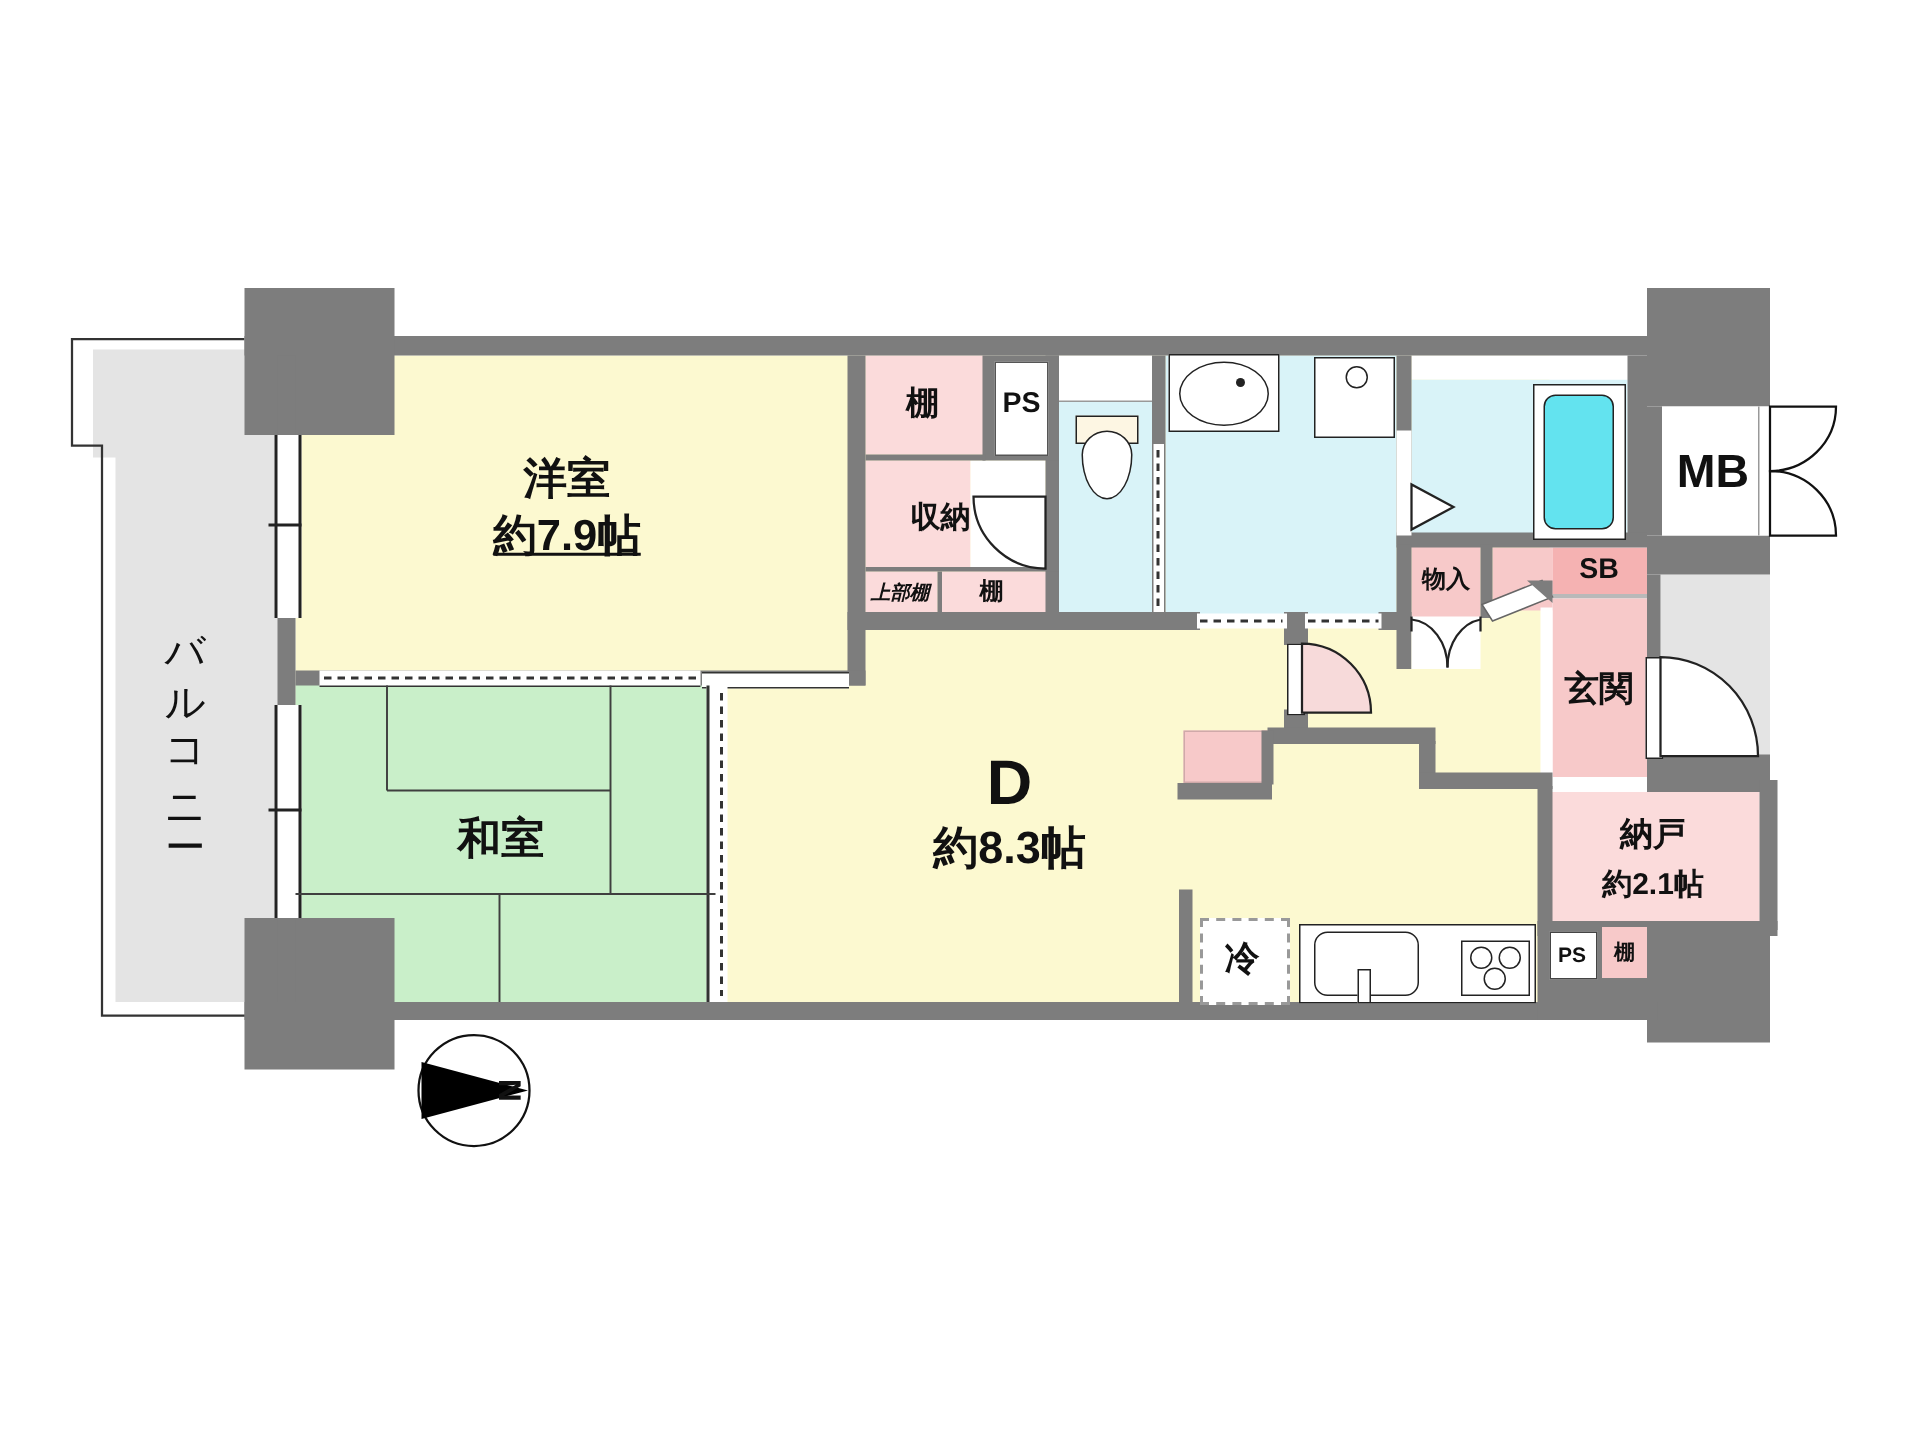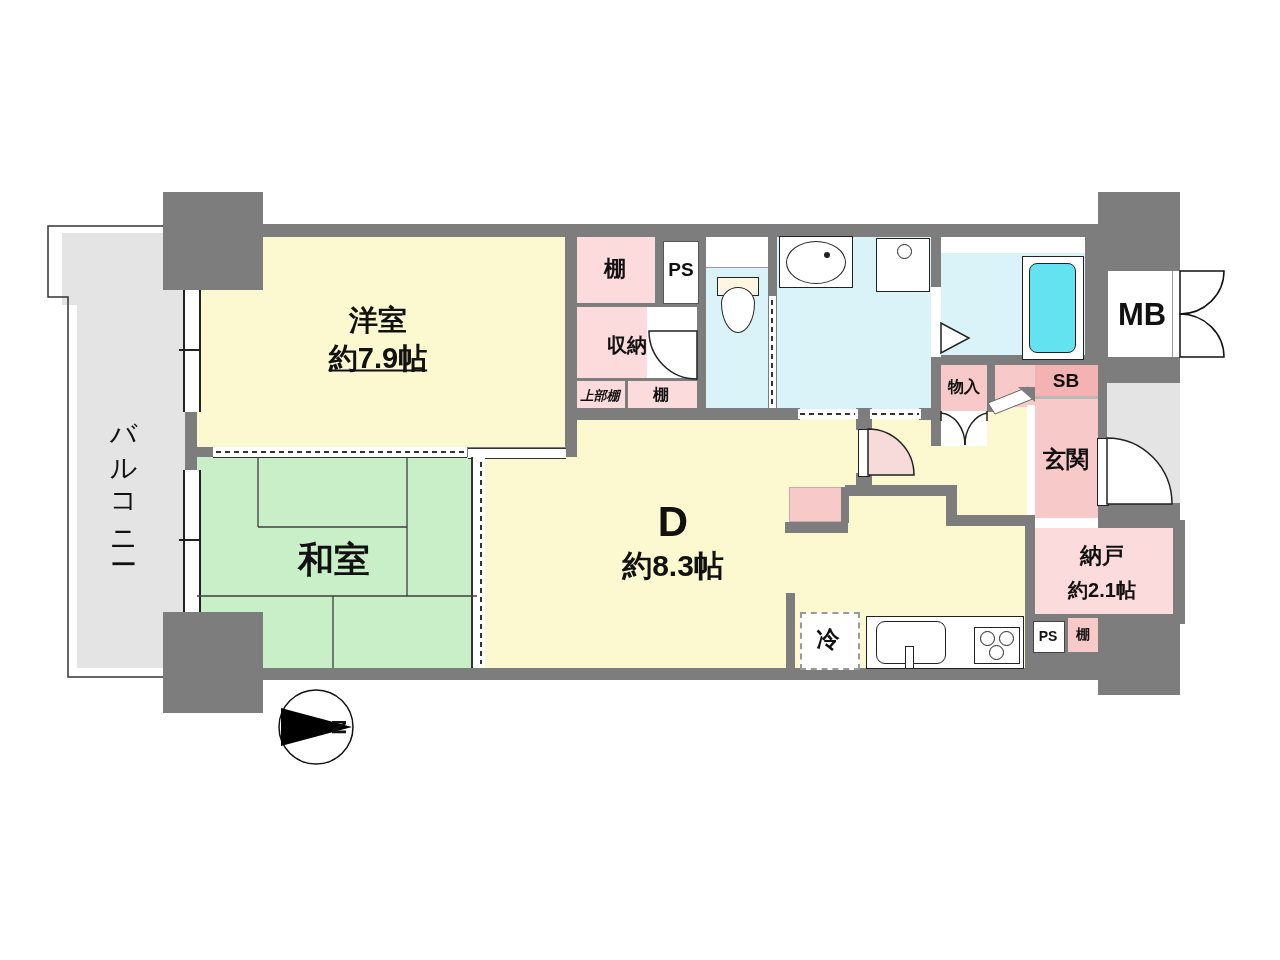--- a/index.html
+++ b/index.html
@@ -172,21 +172,21 @@
     <g>
       <circle cx="316" cy="727" r="37" fill="#fff" stroke="#111" stroke-width="1.5"></circle>
       <polygon points="281,708 281,746 352,727" fill="#000"></polygon>
       <text x="339" y="727" transform="rotate(90 339 727)" text-anchor="middle" dominant-baseline="central" font-size="21" font-weight="bold" fill="#111">N</text>
     </g>
   </svg>
 
   <div class="lbl vert" style="left:123px;top:480px;font-size:27px;letter-spacing:6px;font-weight:normal;">バルコニー</div>
   <div class="lbl" style="left:378px;top:320px;font-size:29px;">洋室</div>
   <div class="lbl" style="left:378px;top:358px;font-size:29px;text-decoration:underline;">約7.9帖</div>
-  <div class="lbl" style="left:334px;top:560px;font-size:36px;">和室</div>
+  <div class="lbl" style="left:334px;top:560px;font-size:29px;">和室</div>
   <div class="lbl" style="left:673px;top:522px;font-size:42px;">D</div>
   <div class="lbl" style="left:673px;top:566px;font-size:30px;">約8.3帖</div>
   <div class="lbl" style="left:615px;top:269px;font-size:22px;">棚</div>
   <div class="lbl" style="left:681px;top:269px;font-size:19px;">PS</div>
   <div class="lbl" style="left:611px;top:345px;font-size:20px;margin-left:16px;">収納</div>
   <div class="lbl" style="left:600px;top:395px;font-size:13px;font-style:italic;">上部棚</div>
   <div class="lbl" style="left:661px;top:395px;font-size:16px;">棚</div>
   <div class="lbl" style="left:964px;top:387px;font-size:16px;">物入</div>
   <div class="lbl" style="left:1066px;top:380px;font-size:19px;">SB</div>
   <div class="lbl" style="left:1142px;top:314px;font-size:31px;">MB</div>

